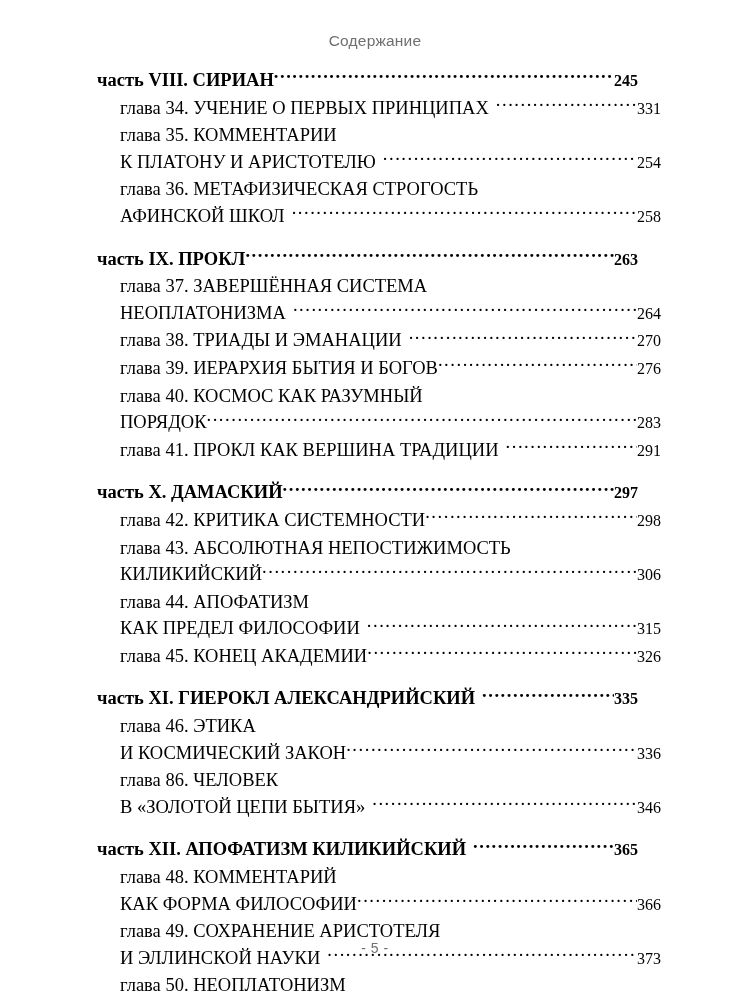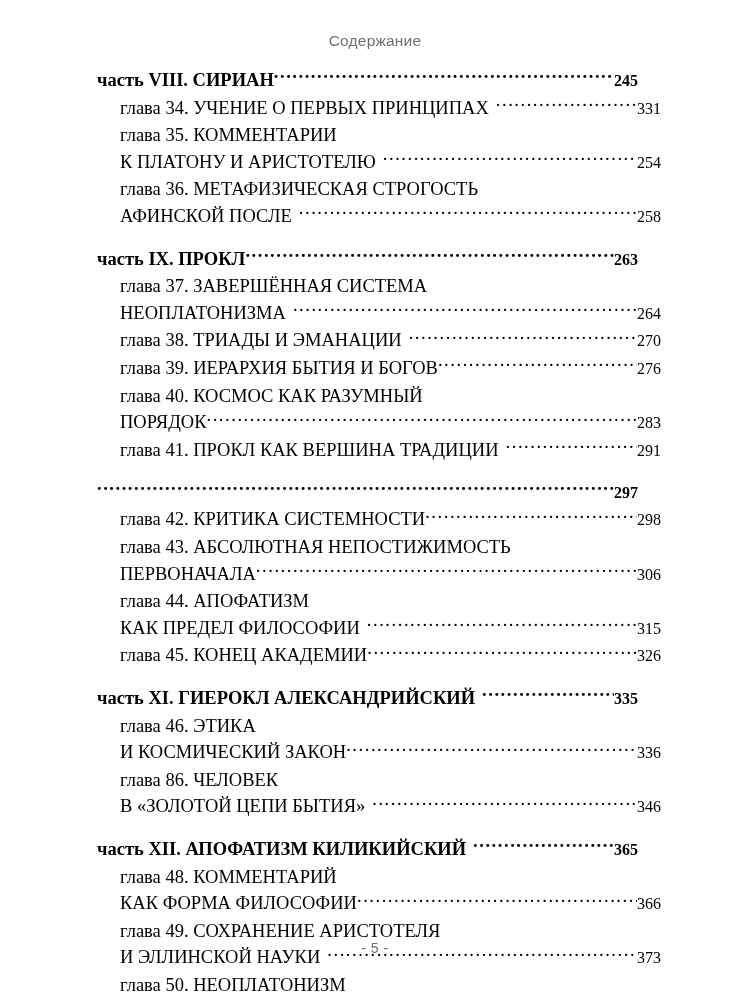--- a/index.html
+++ b/index.html
@@ -161,21 +161,21 @@
             <span class="txt">К ПЛАТОНУ И АРИСТОТЕЛЮ</span>
             <span class="leader gap"></span>
             <span class="pageno">254</span>
           </div>
         </div>
         <div class="entry chapter">
           <div class="line nolead">
             <span class="txt">глава 36. МЕТАФИЗИЧЕСКАЯ СТРОГОСТЬ</span>
           </div>
           <div class="line">
-            <span class="txt">АФИНСКОЙ ПОСЛЕ</span>
+            <span class="txt">АФИНСКОЙ ШКОЛ</span>
             <span class="leader gap"></span>
             <span class="pageno">258</span>
           </div>
         </div>
       </div>
       <div class="toc-block">
         <div class="entry part">
           <div class="line">
             <span class="txt">часть IX. ПРОКЛ</span>
             <span class="leader"></span>
@@ -220,37 +220,38 @@
           <div class="line">
             <span class="txt">глава 41. ПРОКЛ КАК ВЕРШИНА ТРАДИЦИИ</span>
             <span class="leader gap"></span>
             <span class="pageno">291</span>
           </div>
         </div>
       </div>
       <div class="toc-block">
         <div class="entry part">
           <div class="line">
+            <span class="txt">часть X. ДАМАСКИЙ</span>
             <span class="leader"></span>
             <span class="pageno">297</span>
           </div>
         </div>
         <div class="entry chapter">
           <div class="line">
             <span class="txt">глава 42. КРИТИКА СИСТЕМНОСТИ</span>
             <span class="leader"></span>
             <span class="pageno">298</span>
           </div>
         </div>
         <div class="entry chapter">
           <div class="line nolead">
             <span class="txt">глава 43. АБСОЛЮТНАЯ НЕПОСТИЖИМОСТЬ</span>
           </div>
           <div class="line">
-            <span class="txt">ПЕРВОНАЧАЛА</span>
+            <span class="txt">КИЛИКИЙСКИЙ</span>
             <span class="leader"></span>
             <span class="pageno">306</span>
           </div>
         </div>
         <div class="entry chapter">
           <div class="line nolead">
             <span class="txt">глава 44. АПОФАТИЗМ</span>
           </div>
           <div class="line">
             <span class="txt">КАК ПРЕДЕЛ ФИЛОСОФИИ</span>

